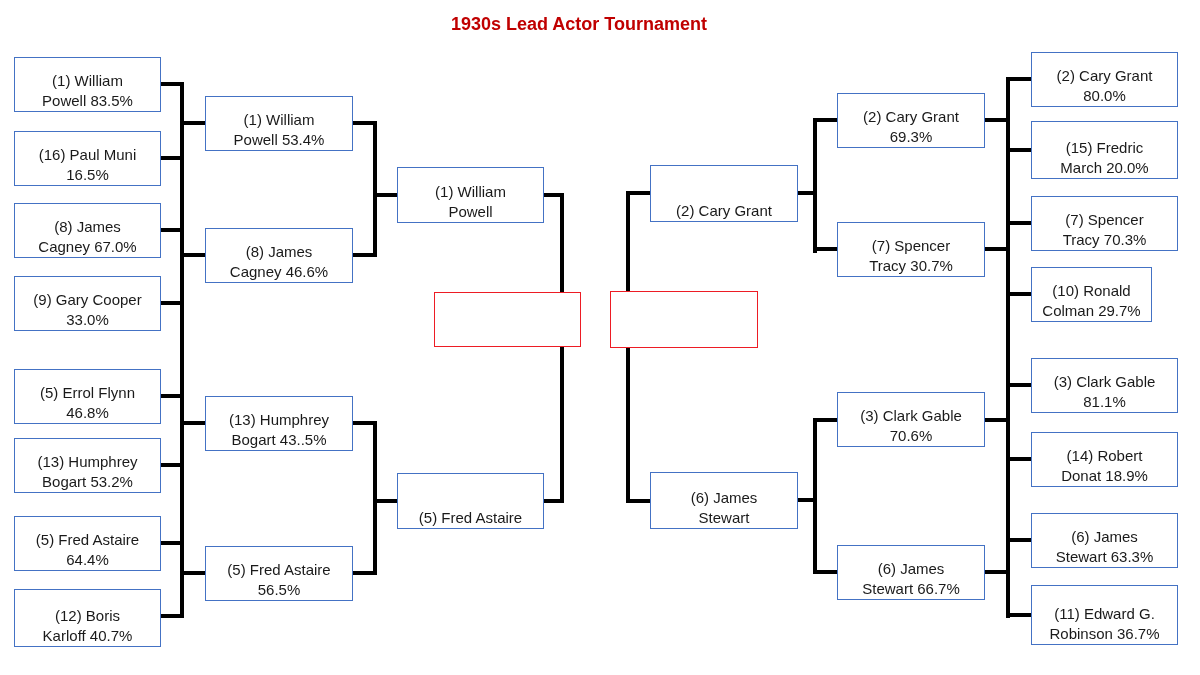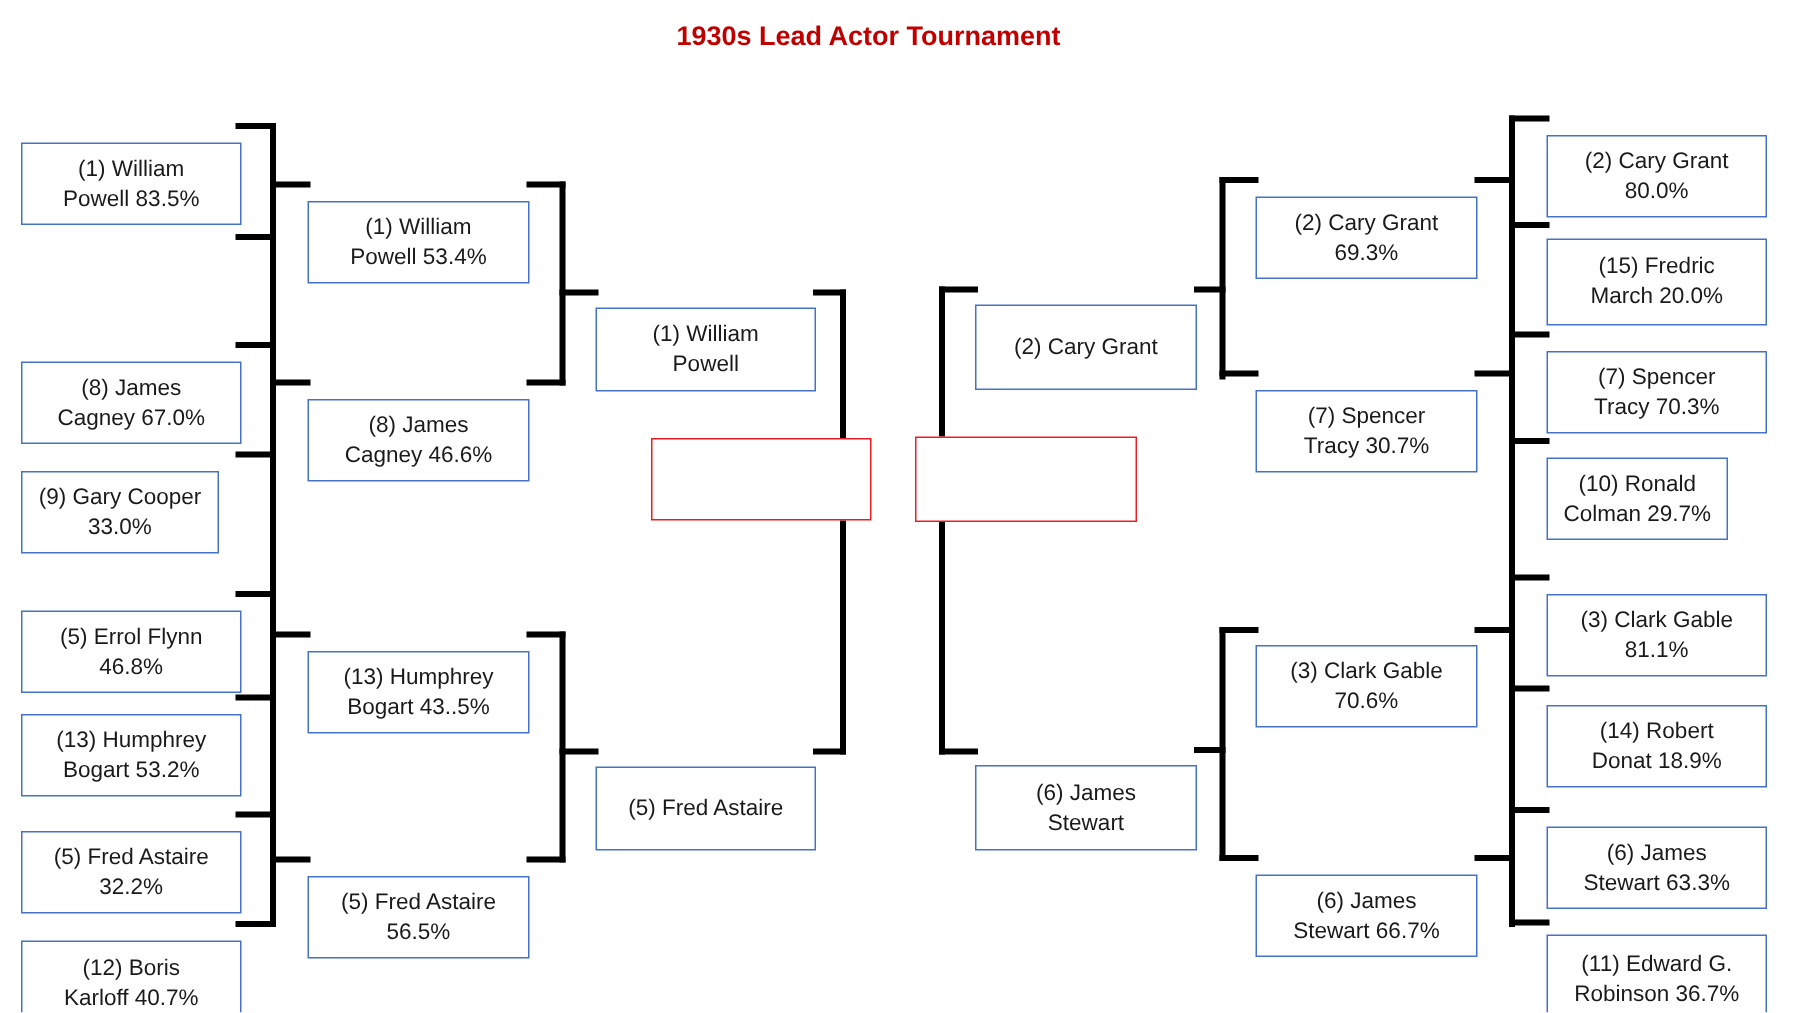--- a/index.html
+++ b/index.html
@@ -13,22 +13,22 @@
     position:relative;width:1200px;height:675px;background:#ffffff;
     font-family:"Liberation Sans",sans-serif;overflow:hidden;
   }
   .title{
     position:absolute;top:14px;left:0;width:1158px;text-align:center;
     font-size:18px;font-weight:600;color:var(--c-title);letter-spacing:0px;
   }
   .box{
     position:absolute;box-sizing:border-box;background:#ffffff;
     border:1.5px solid var(--c-box);z-index:2;
-    display:flex;flex-direction:column;align-items:center;justify-content:center;
-    font-size:15px;line-height:20px;color:#1a1a1a;text-align:center;margin-top:38px;
+    display:flex;flex-direction:column;align-items:center;justify-content:flex-end;
+    font-size:15px;line-height:20px;color:#1a1a1a;text-align:center;
   }
   .box span{display:block;white-space:nowrap;}
   .final{
     position:absolute;box-sizing:border-box;background:#ffffff;
     border:1.6px solid var(--c-final);z-index:3;
   }
   .ln{
     position:absolute;background:var(--c-line);z-index:1;display:block;
   }
 </style>
@@ -36,39 +36,43 @@
 <body>
 
 <div id="stage">
 
   <div class="title">1930s Lead Actor Tournament</div>
 
   <div class="box" style="left:14px;top:57px;width:147px;height:55px">
     <span>(1) William</span>
     <span>Powell 83.5%</span>
   </div>
+  <div class="box" style="left:14px;top:131px;width:147px;height:55px">
+    <span>(16) Paul Muni</span>
+    <span>16.5%</span>
+  </div>
   <div class="box" style="left:14px;top:203px;width:147px;height:55px">
     <span>(8) James</span>
     <span>Cagney 67.0%</span>
   </div>
-  <div class="box" style="left:14px;top:276px;width:132px;height:55px">
+  <div class="box" style="left:14px;top:276px;width:147px;height:55px">
     <span>(9) Gary Cooper</span>
     <span>33.0%</span>
   </div>
   <div class="box" style="left:14px;top:369px;width:147px;height:55px">
     <span>(5) Errol Flynn</span>
     <span>46.8%</span>
   </div>
   <div class="box" style="left:14px;top:438px;width:147px;height:55px">
     <span>(13) Humphrey</span>
     <span>Bogart 53.2%</span>
   </div>
   <div class="box" style="left:14px;top:516px;width:147px;height:55px">
     <span>(5) Fred Astaire</span>
-    <span>32.2%</span>
+    <span>64.4%</span>
   </div>
   <div class="box" style="left:14px;top:589px;width:147px;height:58px">
     <span>(12) Boris</span>
     <span>Karloff 40.7%</span>
   </div>
 
   <div class="box" style="left:205px;top:96px;width:148px;height:55px">
     <span>(1) William</span>
     <span>Powell 53.4%</span>
   </div>

